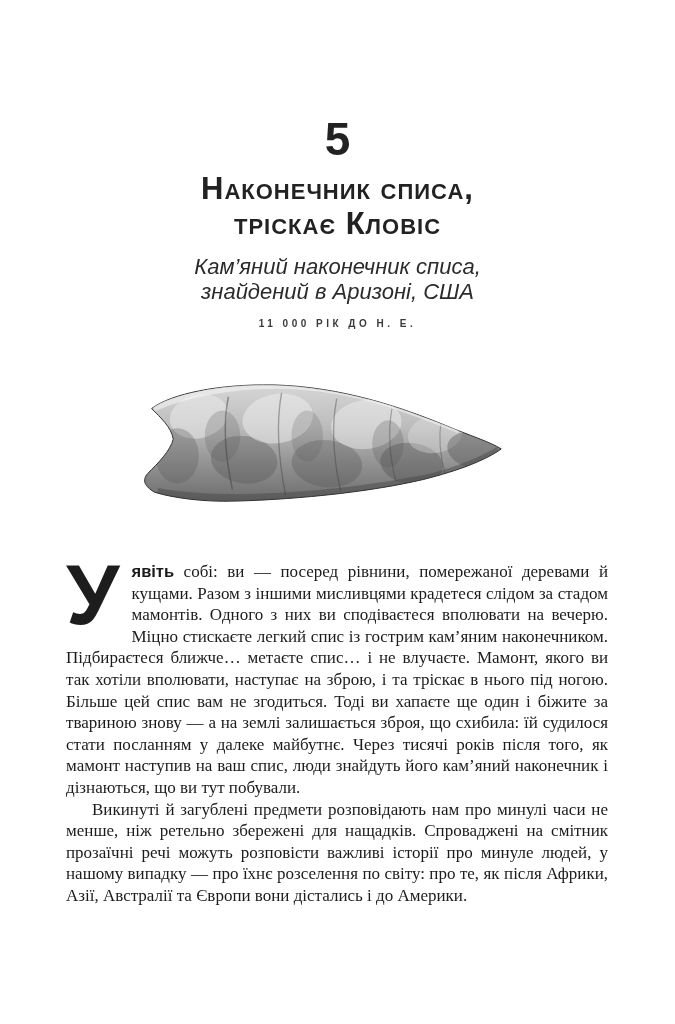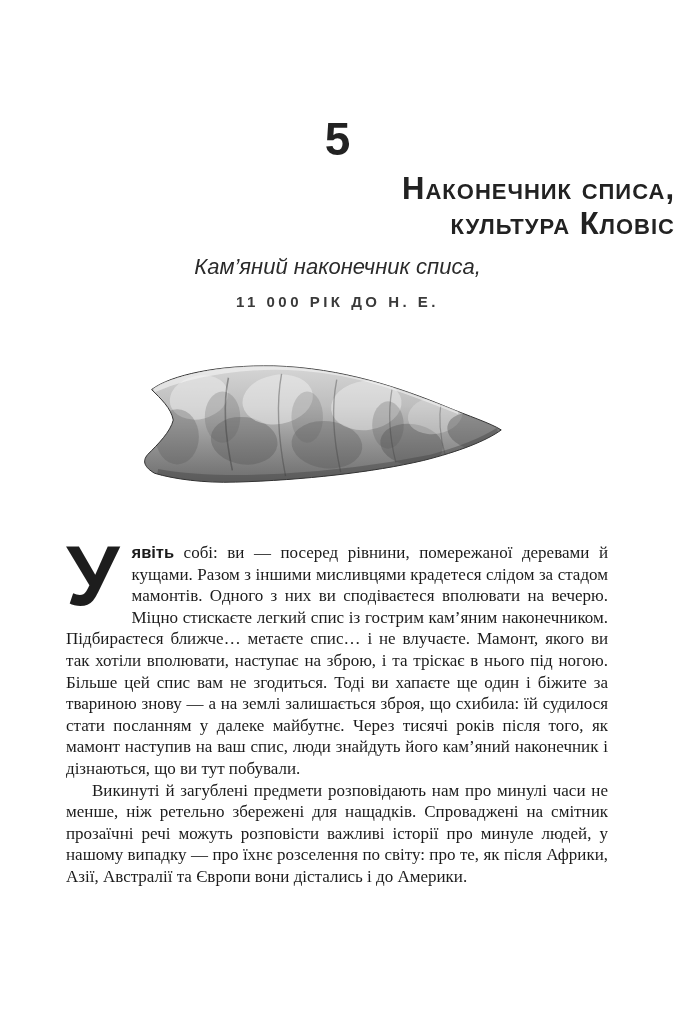--- a/index.html
+++ b/index.html
@@ -18,21 +18,21 @@
     padding-top: 116px;
     text-align: center;
     font-family: "Liberation Sans", sans-serif;
     font-weight: 700;
     font-size: 46px;
     line-height: 1;
     color: #222222;
   }
   .chapter-title {
     margin: 9px 0 0 0;
-    text-align: right;
+    text-align: center;
     font-family: "Liberation Sans", sans-serif;
     font-weight: 700;
     font-variant: small-caps;
     font-size: 31px;
     line-height: 35px;
     letter-spacing: 1px;
     color: #222222;
   }
   .subtitle {
     margin-top: 13px;
@@ -41,21 +41,21 @@
     font-style: italic;
     font-size: 22px;
     line-height: 25px;
     color: #2b2b2b;
   }
   .date-line {
     margin-top: 14px;
     text-align: center;
     font-family: "Liberation Sans", sans-serif;
     font-weight: 600;
-    font-size: 15px;
+    font-size: 10px;
     letter-spacing: 3.5px;
     color: #3a3a3a;
   }
   .artifact-figure {
     margin: 50px 0 0 0;
     height: 134px;
     text-align: center;
   }
   .artifact-figure svg {
     position: relative;
@@ -90,25 +90,26 @@
 </style>
 </head>
 <body>
 
 <div class="page">
 
   <div class="chapter-number">5</div>
 
   <h1 class="chapter-title">
     <span>Наконечник списа,</span><br>
-    <span>культура Кловіс</span>
+    <span>тріскає Кловіс</span>
   </h1>
 
   <div class="subtitle">
     <span>Кам’яний наконечник списа,</span><br>
+    <span>знайдений в Аризоні, США</span>
   </div>
 
   <div class="date-line">11 000 РІК ДО Н. Е.</div>
 
   <figure class="artifact-figure">
     <svg viewBox="0 0 380 132" xmlns="http://www.w3.org/2000/svg" role="img">
       <defs>
         <linearGradient id="stoneGrad" x1="0" y1="0" x2="0" y2="1">
           <stop offset="0" stop-color="#d6d6d6"></stop>
           <stop offset="0.35" stop-color="#bdbdbd"></stop>

